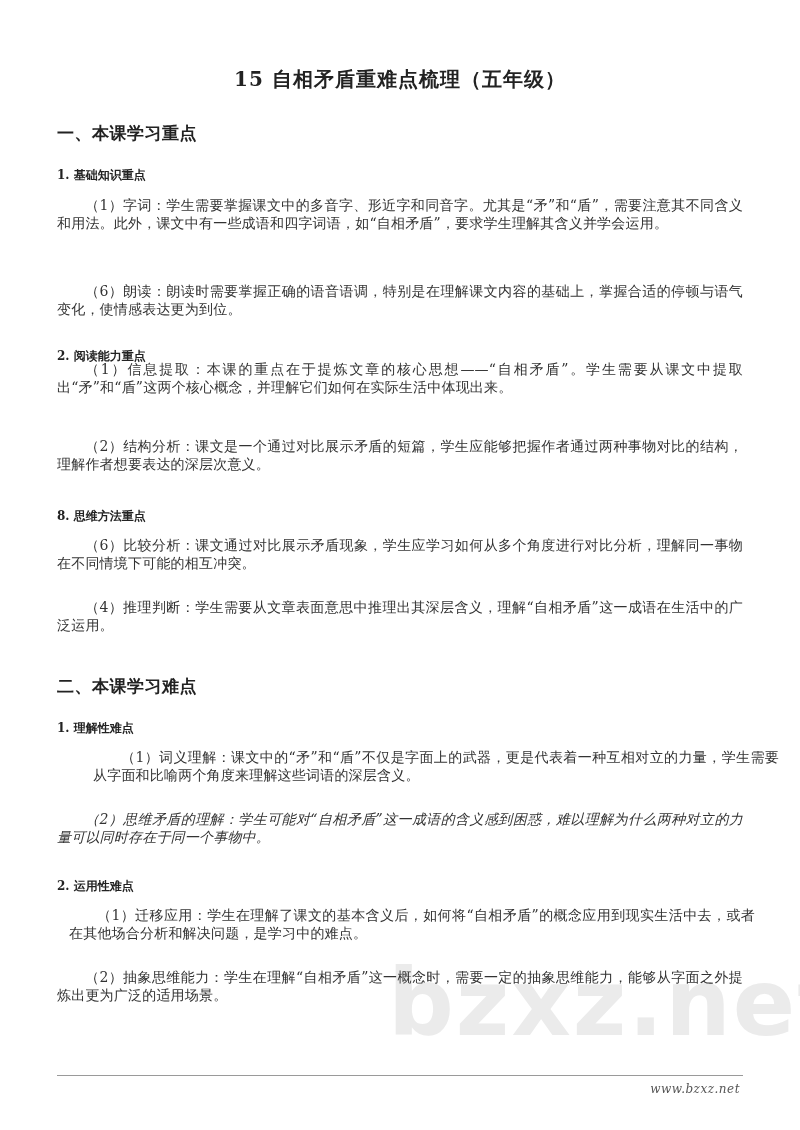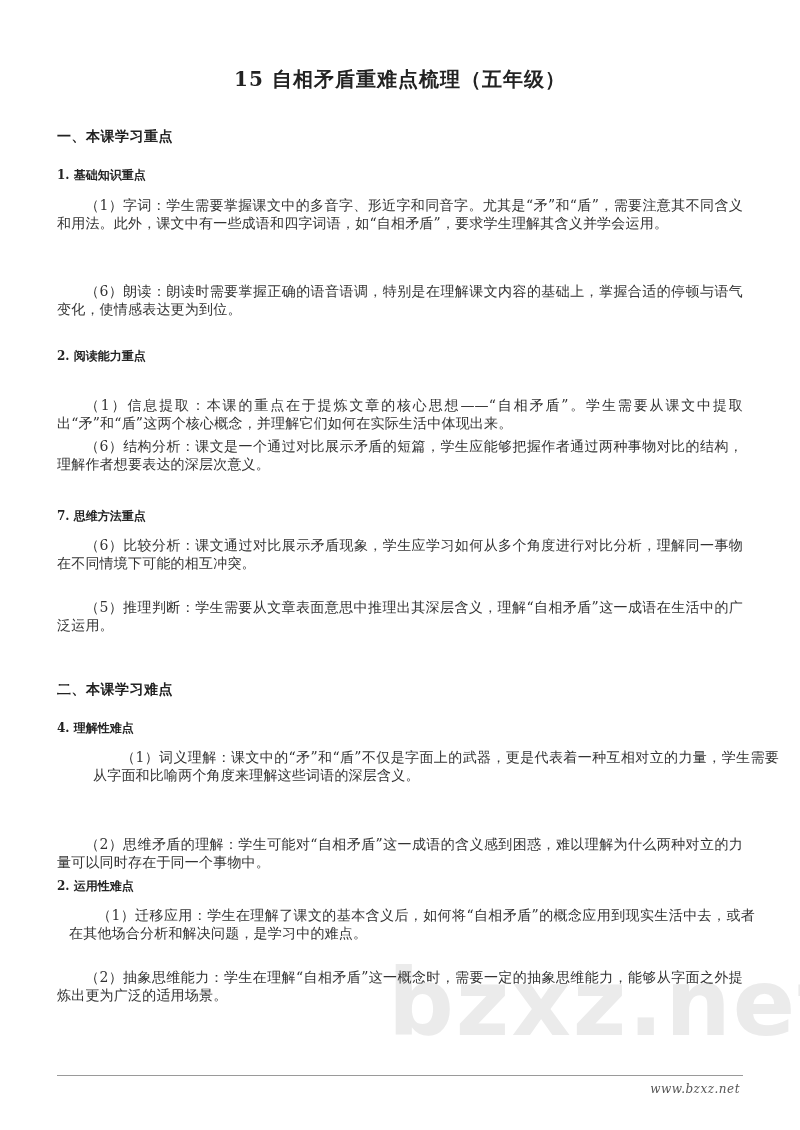--- a/index.html
+++ b/index.html
@@ -28,25 +28,24 @@
       top: 66px;
       text-align: center;
       font-size: 20px;
       font-weight: bold;
       color: #222;
       letter-spacing: 1px;
     }
     .h1 {
       position: absolute;
       left: 57px;
-      font-size: 14px;
+      font-size: 17px;
       font-weight: bold;
       color: #222;
       letter-spacing: 0.5px;
-      margin-top: 6px;
     }
     .h2 {
       position: absolute;
       left: 57px;
       font-size: 12px;
       font-weight: bold;
       color: #222;
     }
     .para {
       position: absolute;
@@ -101,32 +100,32 @@
 
     <div class="doc-title">15 自相矛盾重难点梳理（五年级）</div>
 
     <div class="h1" style="top:122px;">一、本课学习重点</div>
 
     <div class="h2" style="top:167px;">1. 基础知识重点</div>
     <div class="para" style="top:196px;">（1）字词：学生需要掌握课文中的多音字、形近字和同音字。尤其是“矛”和“盾”，需要注意其不同含义和用法。此外，课文中有一些成语和四字词语，如“自相矛盾”，要求学生理解其含义并学会运用。</div>
     <div class="para" style="top:282px;">（6）朗读：朗读时需要掌握正确的语音语调，特别是在理解课文内容的基础上，掌握合适的停顿与语气变化，使情感表达更为到位。</div>
 
     <div class="h2" style="top:348px;">2. 阅读能力重点</div>
-    <div class="para" style="top:396px;">（1）信息提取：本课的重点在于提炼文章的核心思想——“自相矛盾”。学生需要从课文中提取出“矛”和“盾”这两个核心概念，并理解它们如何在实际生活中体现出来。</div>
-    <div class="para" style="top:437px;">（6）结构分析：课文是一个通过对比展示矛盾的短篇，学生应能够把握作者通过两种事物对比的结构，理解作者想要表达的深层次意义。</div>
+    <div class="para" style="top:360px;">（1）信息提取：本课的重点在于提炼文章的核心思想——“自相矛盾”。学生需要从课文中提取出“矛”和“盾”这两个核心概念，并理解它们如何在实际生活中体现出来。</div>
+    <div class="para" style="top:437px;">（2）结构分析：课文是一个通过对比展示矛盾的短篇，学生应能够把握作者通过两种事物对比的结构，理解作者想要表达的深层次意义。</div>
 
-    <div class="h2" style="top:508px;">7. 思维方法重点</div>
+    <div class="h2" style="top:508px;">8. 思维方法重点</div>
     <div class="para" style="top:536px;">（6）比较分析：课文通过对比展示矛盾现象，学生应学习如何从多个角度进行对比分析，理解同一事物在不同情境下可能的相互冲突。</div>
-    <div class="para" style="top:598px;">（5）推理判断：学生需要从文章表面意思中推理出其深层含义，理解“自相矛盾”这一成语在生活中的广泛运用。</div>
+    <div class="para" style="top:598px;">（4）推理判断：学生需要从文章表面意思中推理出其深层含义，理解“自相矛盾”这一成语在生活中的广泛运用。</div>
 
     <div class="h1" style="top:675px;">二、本课学习难点</div>
 
-    <div class="h2" style="top:720px;">4. 理解性难点</div>
+    <div class="h2" style="top:720px;">1. 理解性难点</div>
     <div class="para" style="top:748px;margin-left:36px;">（1）词义理解：课文中的“矛”和“盾”不仅是字面上的武器，更是代表着一种互相对立的力量，学生需要从字面和比喻两个角度来理解这些词语的深层含义。</div>
-    <div class="para" style="top:835px;">（2）思维矛盾的理解：学生可能对“自相矛盾”这一成语的含义感到困惑，难以理解为什么两种对立的力量可以同时存在于同一个事物中。</div>
+    <div class="para" style="top:810px;font-style:italic;">（2）思维矛盾的理解：学生可能对“自相矛盾”这一成语的含义感到困惑，难以理解为什么两种对立的力量可以同时存在于同一个事物中。</div>
 
     <div class="h2" style="top:878px;">2. 运用性难点</div>
     <div class="para" style="top:906px;margin-left:12px;">（1）迁移应用：学生在理解了课文的基本含义后，如何将“自相矛盾”的概念应用到现实生活中去，或者在其他场合分析和解决问题，是学习中的难点。</div>
     <div class="para" style="top:968px;">（2）抽象思维能力：学生在理解“自相矛盾”这一概念时，需要一定的抽象思维能力，能够从字面之外提炼出更为广泛的适用场景。</div>
 
   </div>
 
   <div class="footer-rule"></div>
   <div class="footer-url">www.bzxz.net</div>
 

